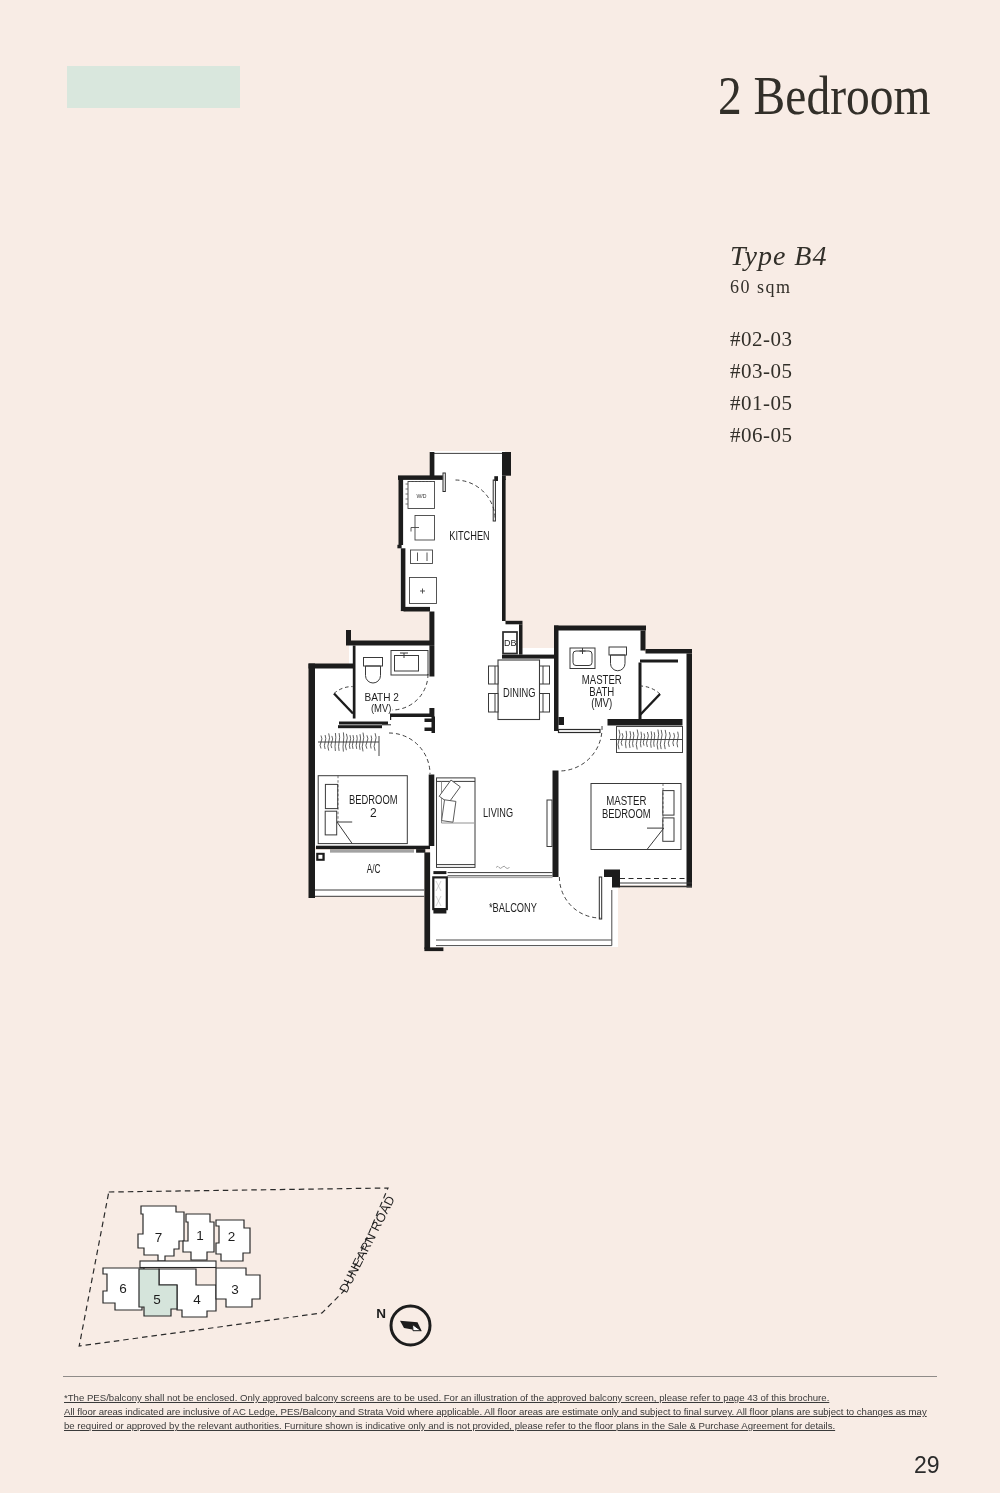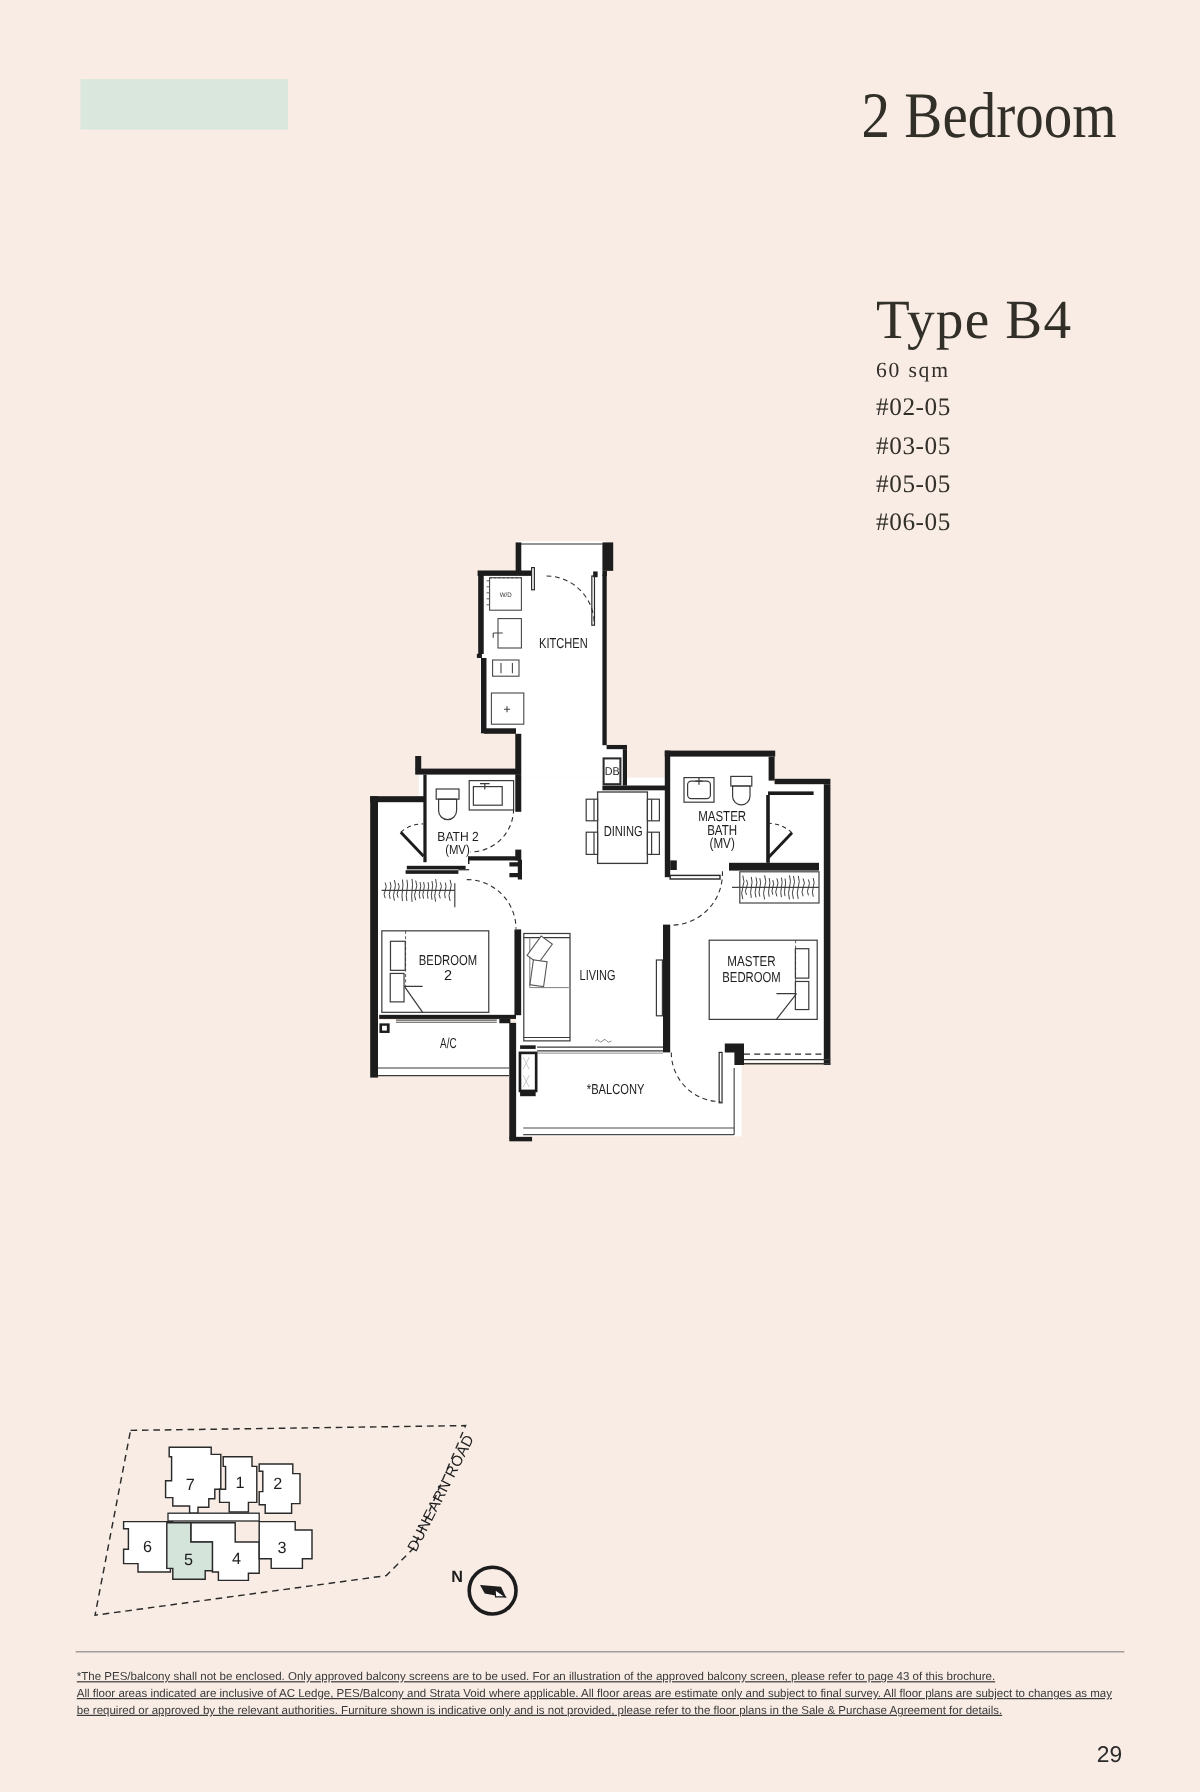--- a/index.html
+++ b/index.html
@@ -1,43 +1,43 @@
 <!DOCTYPE html>
 <html><head>
 <meta charset="utf-8">
 <style>
   html,body{margin:0;padding:0;}
   body{width:1000px;height:1493px;position:relative;background:#f8ece5;font-family:"Liberation Sans",sans-serif;overflow:hidden;}
   #title{position:absolute;top:65px;right:70px;font-family:"Liberation Serif",serif;font-size:54px;color:#322f29;letter-spacing:0;transform:scaleX(0.88);transform-origin:100% 0;}
   #typeblock{position:absolute;left:730px;top:240px;color:#322f29;}
-  #typeblock .t1{font-family:"Liberation Serif",serif;font-size:46px;letter-spacing:1px;}
+  #typeblock .t1{font-family:"Liberation Serif",serif;font-size:28px;letter-spacing:1px;font-style:italic;}
   #typeblock .t2{font-family:"Liberation Serif",serif;font-size:18px;margin-top:5px;letter-spacing:1.5px;}
   #units{position:absolute;left:730px;top:327px;color:#322f29;}
   #units div{font-family:"Liberation Serif",serif;font-size:21px;height:32px;letter-spacing:0.5px;}
   #footer{position:absolute;left:64px;top:1391px;width:900px;font-size:9.6px;color:#3a3a3a;line-height:14px;text-decoration:underline;}
   #fline{position:absolute;left:63px;top:1376px;width:874px;border-top:1.2px solid #8f8b88;}
-  #pagenum{position:absolute;left:914px;top:1452px;font-size:19px;color:#2b2b2b;}
+  #pagenum{position:absolute;left:914px;top:1452px;font-size:23px;color:#2b2b2b;}
   svg text{font-family:"Liberation Sans",sans-serif;}
 </style>
 </head>
 <body>
 
 <div style="position:absolute;left:67px;top:66px;width:173px;height:42px;background:#d9e7dd;"></div>
 
 <div id="title">2 Bedroom</div>
 
 <div id="typeblock">
     <div class="t1">Type B4</div>
     <div class="t2">60 sqm</div>
   </div>
 
 <div id="units">
-    <div>#02-05</div>
+    <div>#02-03</div>
     <div>#03-05</div>
-    <div>#05-05</div>
+    <div>#01-05</div>
     <div>#06-05</div>
   </div>
 
 <svg id="plan" style="position:absolute;left:0;top:0" width="1000" height="1493" viewBox="0 0 1000 1493">
 
 <rect x="430" y="451" width="75" height="197" fill="#fff"></rect>
 
 <rect x="400" y="478" width="34" height="132" fill="#fff"></rect>
 
 <rect x="503" y="622" width="17" height="33" fill="#fff"></rect>

